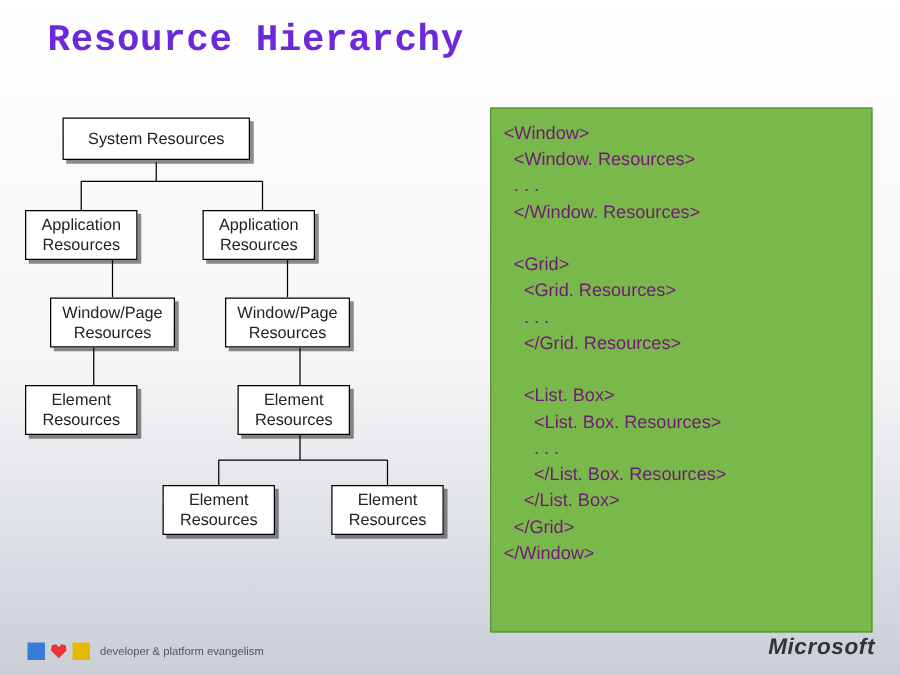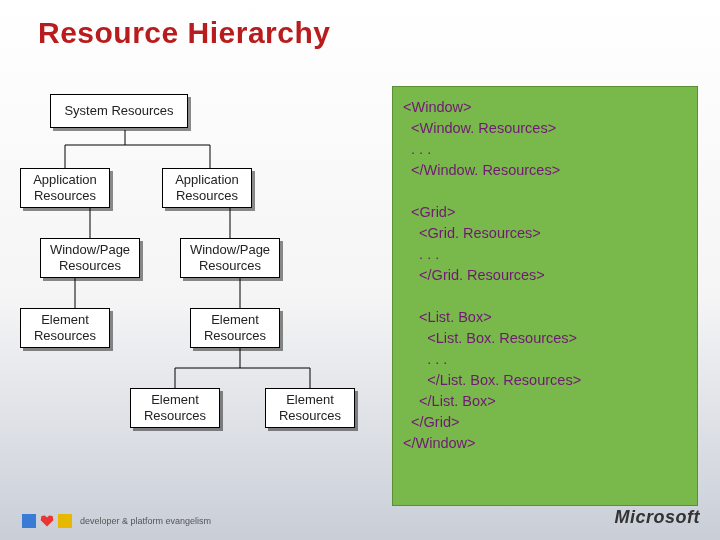--- a/index.html
+++ b/index.html
@@ -8,22 +8,23 @@
     font-family: "Segoe UI", Tahoma, Arial, sans-serif;
     background: linear-gradient(180deg, #ffffff 0%, #f5f5f6 55%, #c9ced7 100%);
     position: relative;
     color: #222;
   }
   .title {
     position: absolute;
     left: 38px; top: 16px;
     font-size: 30px;
     font-weight: 700;
-    color: #b91c1c;
+    color: #6d28d9;
     letter-spacing: .5px;
+    font-family: Liberation Mono, monospace;
   }
 
   
   .diagram { position: absolute; left: 20px; top: 90px; width: 360px; height: 400px; }
   .node {
     position: absolute;
     background: #fff;
     border: 1px solid #000;
     box-shadow: 3px 3px 0 rgba(0,0,0,.45);
     text-align: center;
@@ -94,21 +95,21 @@
 
       <line x1="220" y1="188" x2="220" y2="218"></line>
 
       <line x1="220" y1="258" x2="220" y2="278"></line>
       <line x1="155" y1="278" x2="290" y2="278"></line>
       <line x1="155" y1="278" x2="155" y2="298"></line>
       <line x1="290" y1="278" x2="290" y2="298"></line>
     </g>
   </svg>
 
-  <div class="node" style="left:30px; top:4px; width:138px; height:34px;">System Resources</div>
+  <div class="node" style="left:30px; top:4px; width:150px; height:34px;">System Resources</div>
   <div class="node" style="left:0px;  top:78px; width:90px; height:40px;">Application
 Resources</div>
   <div class="node" style="left:142px;top:78px; width:90px; height:40px;">Application
 Resources</div>
   <div class="node" style="left:20px; top:148px; width:100px; height:40px;">Window/Page
 Resources</div>
   <div class="node" style="left:160px;top:148px; width:100px; height:40px;">Window/Page
 Resources</div>
   <div class="node" style="left:0px;  top:218px; width:90px; height:40px;">Element
 Resources</div>

